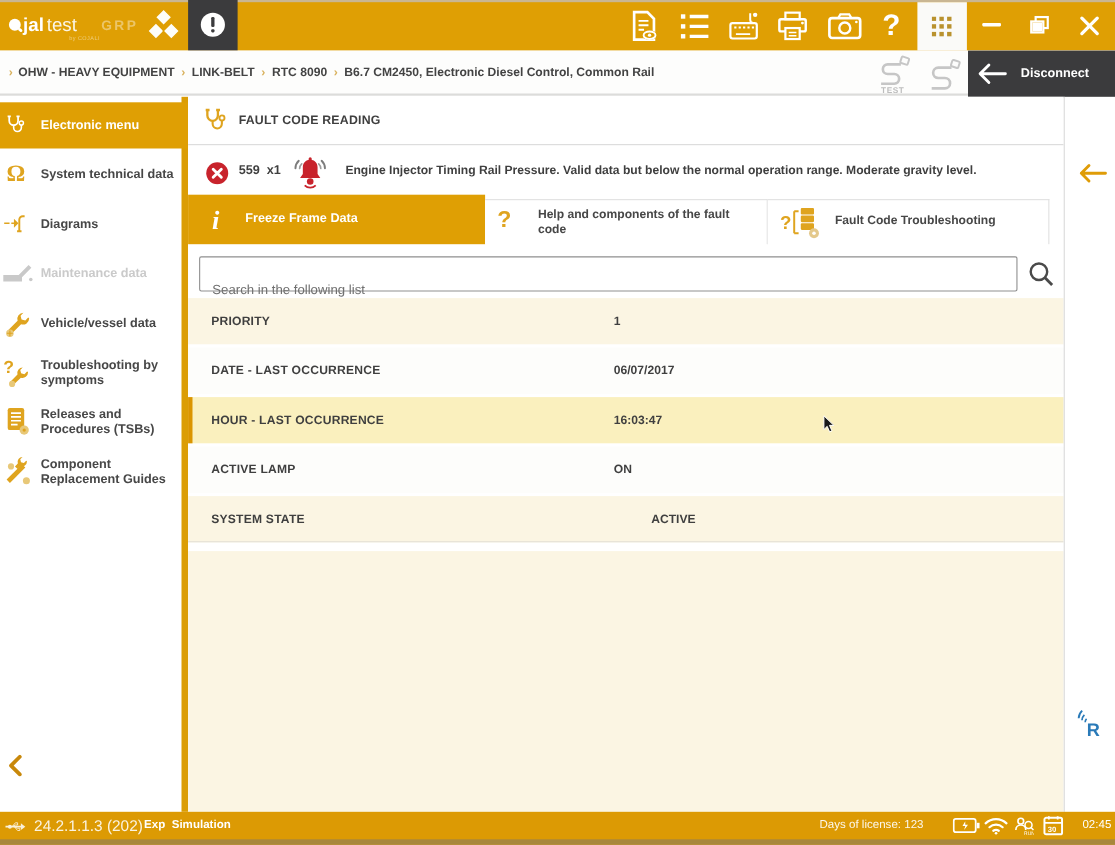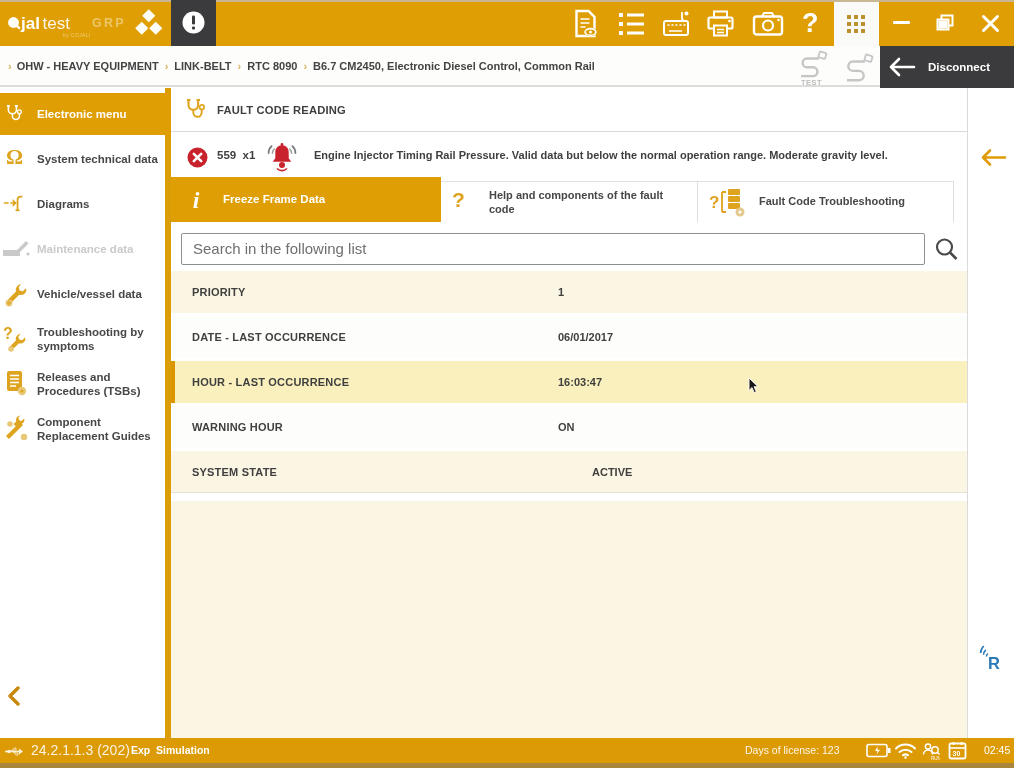--- a/index.html
+++ b/index.html
@@ -280,42 +280,42 @@
       <rect x="19" y="10" width="12" height="6" rx="1"></rect>
       <rect x="19" y="17" width="12" height="6" rx="1"></rect>
     </g>
     <circle cx="31" cy="26" r="4.5" fill="#E4C98C"></circle>
     <circle cx="31" cy="26" r="1.6" fill="#fff"></circle>
   </svg>
 </div>
 <div class="a b" style="left:759px;top:181px;height:41px;line-height:41px;font-size:11px;color:#474747">Fault Code Troubleshooting</div>
 
 <div class="a" style="left:181px;top:233px;width:744px;height:32px;border:1.6px solid #8F8F8F;border-radius:2px;background:#fff"></div>
-<div class="a" style="left:193px;top:233px;height:32px;line-height:32px;font-size:15px;color:#6F6F6F">Search in the following list</div>
+<div class="a" style="left:193px;top:247px;height:32px;line-height:32px;font-size:12px;color:#6F6F6F">Search in the following list</div>
 <div class="a" style="left:933px;top:236px">
   <svg width="27" height="27" viewBox="0 0 27 27" fill="none" stroke="#4A4A4A">
     <circle cx="11.5" cy="11" r="7.5" stroke-width="2.2"></circle>
     <path d="M17 16.5 23.5 23" stroke-width="2.6"></path>
   </svg>
 </div>
 
 <div class="a" style="left:171px;top:271px;width:796px;height:42px;background:#FBF5E3"></div>
 <div class="a" style="left:171px;top:316px;width:796px;height:42px;background:#FDFDFB"></div>
 <div class="a" style="left:171px;top:361px;width:796px;height:42px;background:#FAF0BE"></div>
 <div class="a" style="left:171px;top:361px;width:4px;height:42px;background:#DB9500"></div>
 <div class="a" style="left:171px;top:406px;width:796px;height:42px;background:#FDFDFB"></div>
 <div class="a" style="left:171px;top:451px;width:796px;height:42px;background:#FBF5E3;border-bottom:1.5px solid #E3E0D5"></div>
 <div class="a" style="left:171px;top:501px;width:796px;height:237px;background:#FBF5E3"></div>
 <div class="a b" style="left:192px;top:271px;height:42px;line-height:42px;font-size:11px;color:#3F3F3F;letter-spacing:0.2px">PRIORITY</div>
 <div class="a b" style="left:558px;top:271px;height:42px;line-height:42px;font-size:11px;color:#3F3F3F">1</div>
 <div class="a b" style="left:192px;top:316px;height:42px;line-height:42px;font-size:11px;color:#3F3F3F;letter-spacing:0.2px">DATE - LAST OCCURRENCE</div>
-<div class="a b" style="left:558px;top:316px;height:42px;line-height:42px;font-size:11px;color:#3F3F3F">06/01/2017</div>
+<div class="a b" style="left:558px;top:316px;height:42px;line-height:42px;font-size:11px;color:#3F3F3F">06/07/2017</div>
 <div class="a b" style="left:192px;top:361px;height:42px;line-height:42px;font-size:11px;color:#3F3F3F;letter-spacing:0.2px">HOUR - LAST OCCURRENCE</div>
 <div class="a b" style="left:558px;top:361px;height:42px;line-height:42px;font-size:11px;color:#3F3F3F">16:03:47</div>
-<div class="a b" style="left:192px;top:406px;height:42px;line-height:42px;font-size:11px;color:#3F3F3F;letter-spacing:0.2px">WARNING HOUR</div>
+<div class="a b" style="left:192px;top:406px;height:42px;line-height:42px;font-size:11px;color:#3F3F3F;letter-spacing:0.2px">ACTIVE LAMP</div>
 <div class="a b" style="left:558px;top:406px;height:42px;line-height:42px;font-size:11px;color:#3F3F3F">ON</div>
 <div class="a b" style="left:192px;top:451px;height:42px;line-height:42px;font-size:11px;color:#3F3F3F;letter-spacing:0.2px">SYSTEM STATE</div>
 <div class="a b" style="left:592px;top:451px;height:42px;line-height:42px;font-size:11px;color:#3F3F3F">ACTIVE</div>
 
 <div class="a" style="left:748px;top:377px">
   <svg width="13" height="18" viewBox="0 0 13 18">
     <path d="M1 1v12.5l3-2.9 2.2 5 2.1-.9-2.2-5H10z" fill="#1A1A1A" stroke="#fff" stroke-width="0.9"></path>
   </svg>
 </div>
 

